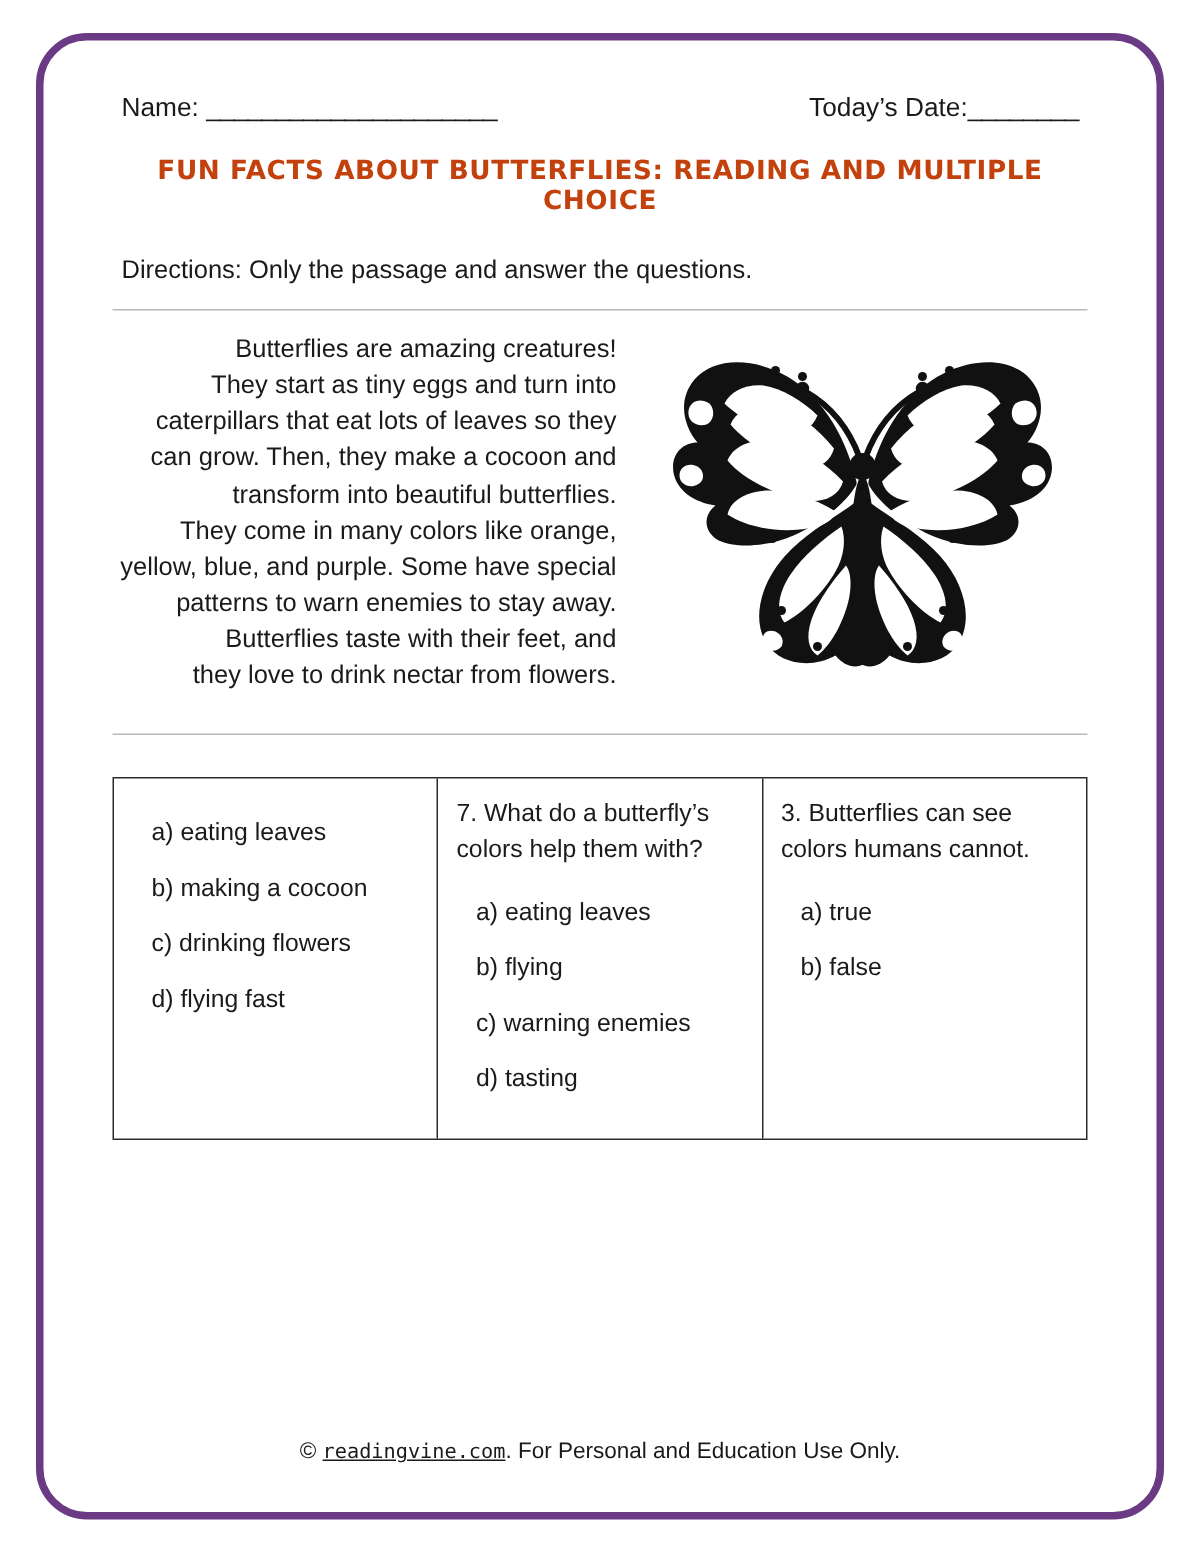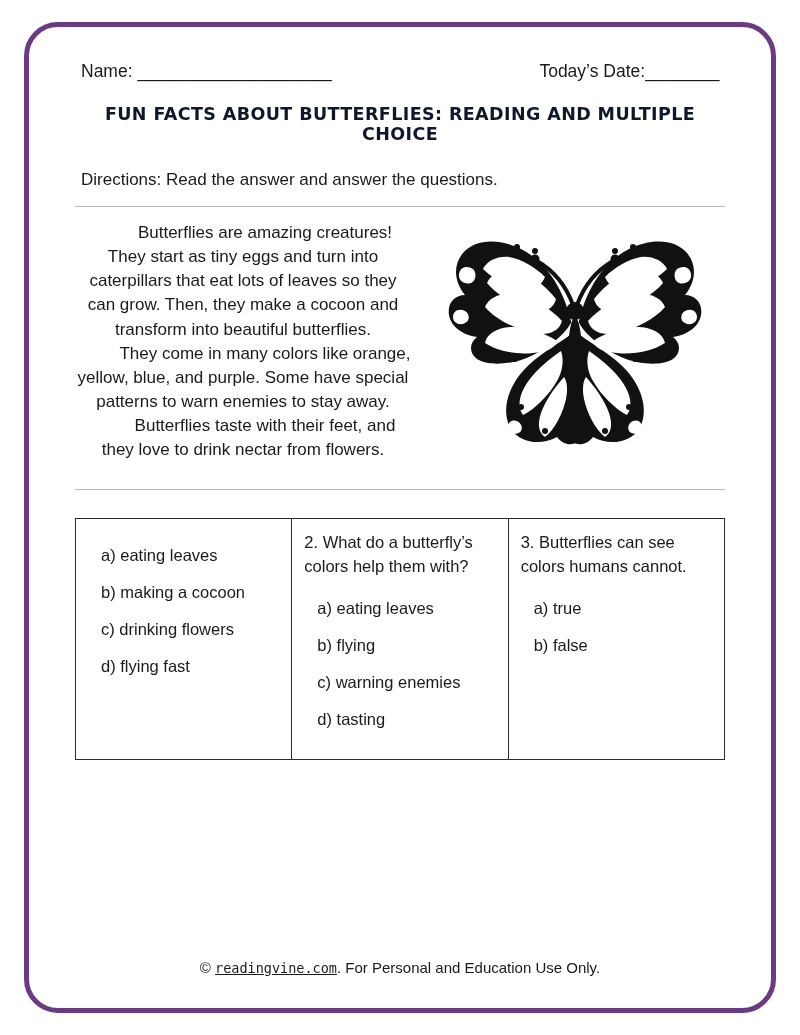--- a/index.html
+++ b/index.html
@@ -46,21 +46,21 @@
     white-space: nowrap;
   }
   .blank-line {
     letter-spacing: -0.5px;
   }
 
   
   .worksheet-title {
     margin-top: 22px;
     text-align: center;
-    color: #0f172a;
+    color: #c2410c;
     font-size: 17.5px;
     font-weight: bold;
     letter-spacing: 0.4px;
     text-transform: uppercase;
     font-family: "DejaVu Sans", sans-serif;
   }
 
   
   .directions {
     margin-top: 26px;
@@ -87,21 +87,21 @@
     margin: 4px 0 2px 14px;
   }
   .butterfly-figure svg {
     display: block;
     width: 100%;
     height: 100%;
   }
   .passage-para {
     margin: 0 0 0 0;
     text-indent: 44px;
-    text-align: center;
+    text-align: right;
   }
   .passage-para + .passage-para {
     margin-top: 0;
   }
 
   .rule-bottom {
     clear: both;
     border: 0;
     border-top: 1.4px solid #b9b9b9;
     margin: 22px 8px 0 8px;
@@ -155,21 +155,21 @@
         <span>Name:</span>
         <span class="blank-line">_____________________</span>
       </div>
       <div class="date-block">
         <span>Today’s  Date:</span><span class="blank-line">________</span>
       </div>
     </div>
 
     <div class="worksheet-title">Fun Facts About Butterflies: Reading and Multiple Choice</div>
 
-    <div class="directions">Directions: Read the answer and answer the questions.</div>
+    <div class="directions">Directions: Only the passage and answer the questions.</div>
 
     <hr class="rule">
 
     <div class="passage-area">
 
       <div class="butterfly-figure">
         <svg viewBox="0 0 300 240" xmlns="http://www.w3.org/2000/svg" aria-hidden="true">
           <g fill="#111111">
 
             <path d="M146 96
@@ -277,21 +277,21 @@
     <div class="questions-table">
 
       <div class="q-cell">
         <p class="q-choice">a) eating leaves</p>
         <p class="q-choice">b) making a cocoon</p>
         <p class="q-choice">c) drinking flowers</p>
         <p class="q-choice">d) flying fast</p>
       </div>
 
       <div class="q-cell">
-        <p class="q-prompt">2. What do a butterfly’s colors help them with?</p>
+        <p class="q-prompt">7. What do a butterfly’s colors help them with?</p>
         <p class="q-choice">a) eating leaves</p>
         <p class="q-choice">b) flying</p>
         <p class="q-choice">c) warning enemies</p>
         <p class="q-choice">d) tasting</p>
       </div>
 
       <div class="q-cell">
         <p class="q-prompt">3. Butterflies can see colors humans cannot.</p>
         <p class="q-choice">a) true</p>
         <p class="q-choice">b) false</p>

